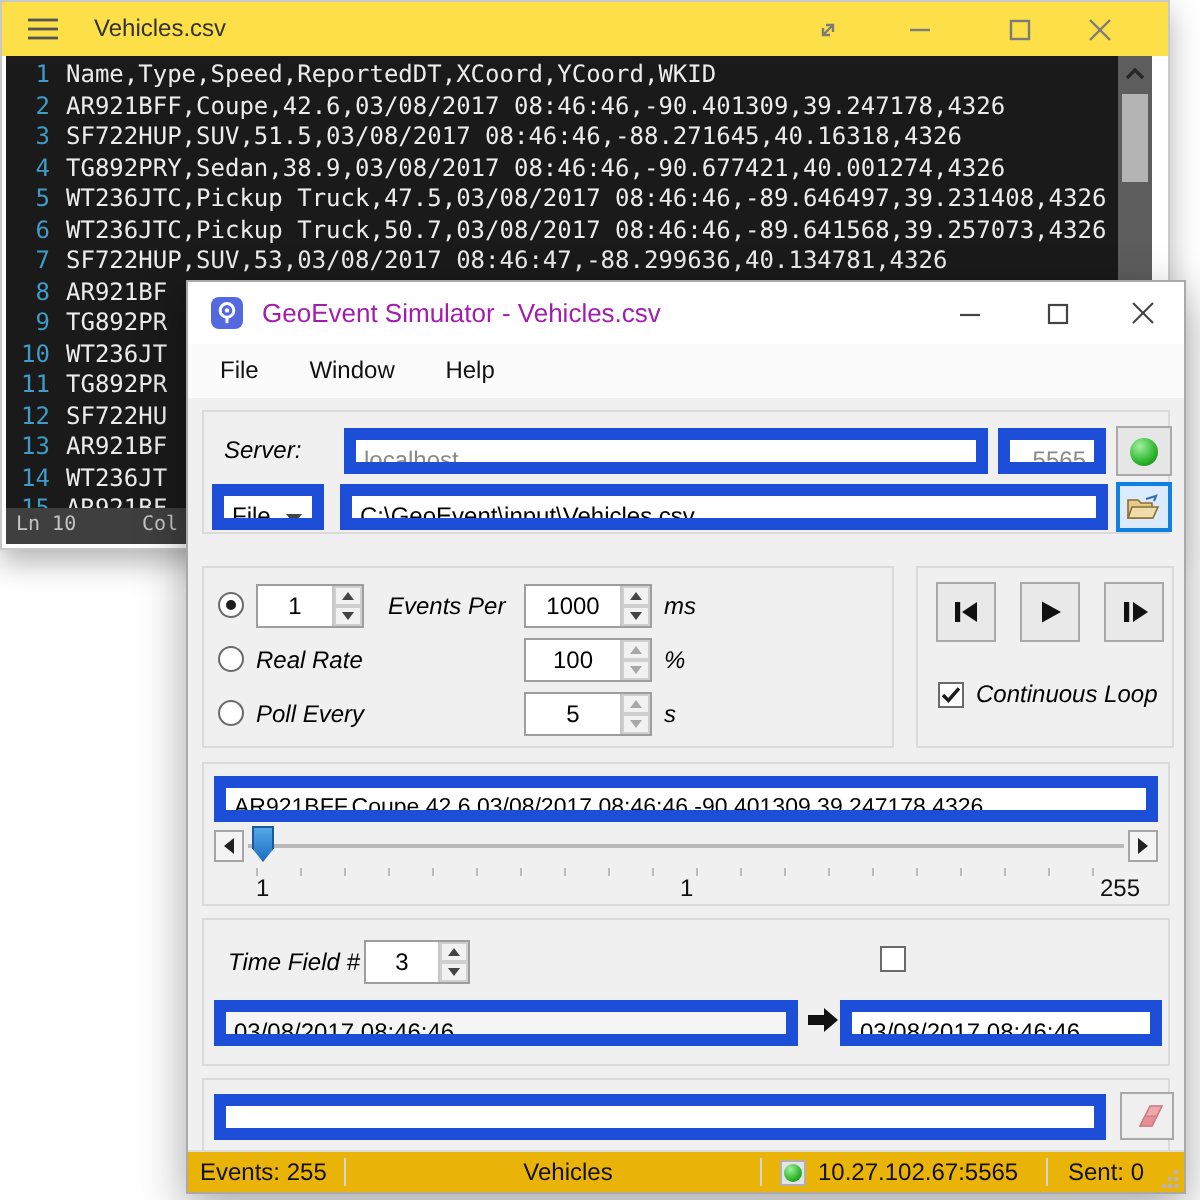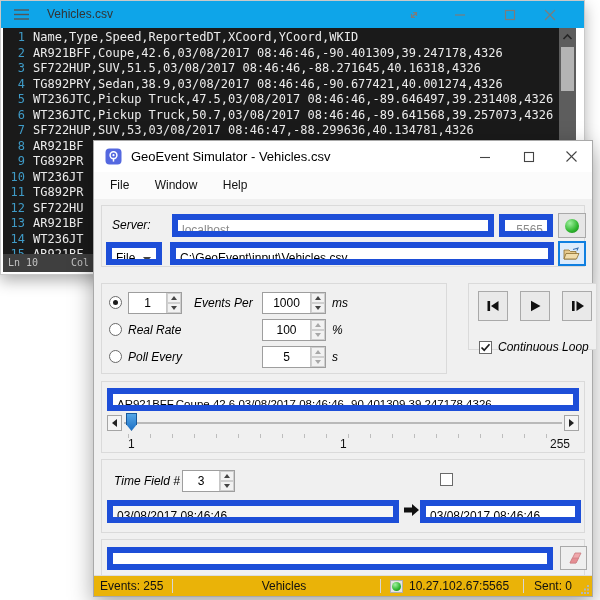--- a/index.html
+++ b/index.html
@@ -4,21 +4,21 @@
 <style>
   * { margin:0; padding:0; box-sizing:border-box; }
   html,body { width:600px; height:600px; background:#fff; overflow:hidden;
               font-family:"Liberation Sans", sans-serif; }
   .stage { position:relative; width:600px; height:600px; }
 
   
   .edwin { position:absolute; left:0; top:0; width:585px; height:275px;
            background:#fff; border:1px solid #c9c9c9;
            box-shadow:0 6px 14px rgba(0,0,0,.30); }
-  .ed-titlebar { position:absolute; left:0; top:0; right:0; height:27px; background:#0ea5e9; }
+  .ed-titlebar { position:absolute; left:0; top:0; right:0; height:27px; background:#fde047; }
   .ed-burger { position:absolute; left:13px; top:7px; width:15px; height:13px; cursor:pointer; }
   .ed-title { position:absolute; left:46px; top:6px; font-size:12px; color:#333; }
   .ed-btn { position:absolute; top:5px; width:18px; height:18px; display:flex; align-items:center; justify-content:center; }
   .ed-content { position:absolute; left:2px; top:27px; right:8px; bottom:20px;
                 background:#1a1a1a; overflow:hidden;
                 font-family:"DejaVu Sans Mono", monospace; font-size:12px; padding-top:2px; }
   .ed-line { display:flex; height:15.5px; line-height:15.5px; white-space:pre; }
   .ed-num { width:22px; text-align:right; color:#3f9bc7; flex:none; }
   .ed-text { margin-left:8px; color:#ececec; }
   .ed-scroll { position:absolute; top:0; right:0; width:17px; bottom:0; background:#5d5d5d; }
@@ -28,30 +28,30 @@
                color:#c3c3c3; font-family:"DejaVu Sans Mono", monospace; font-size:10px; line-height:18px; }
   .ed-ln { position:absolute; left:5px; }
   .ed-col { position:absolute; left:68px; }
 
   
   .sim { position:absolute; left:93px; top:140px; width:500px; height:457px;
          background:#f0f0f0; border:1px solid #a9a9a9;
          box-shadow:0 8px 22px rgba(0,0,0,.35); font-size:12px; color:#000; }
   .sim-titlebar { position:absolute; left:0; top:0; right:0; height:31px; background:#fff; }
   .sim-logo { position:absolute; left:11px; top:7px; width:17px; height:17px; }
-  .sim-title { position:absolute; left:37px; top:8px; font-size:13px; color:#000000; }
+  .sim-title { position:absolute; left:37px; top:8px; font-size:13px; color:#a21caf; }
   .sim-btn { position:absolute; top:0; width:44px; height:31px; display:flex; align-items:center; justify-content:center; }
   .sim-menubar { position:absolute; left:0; top:31px; right:0; height:27px; background:#fbfbfb; }
   .menu-item { display:inline-block; padding:6px 11px 0 11px; font-size:12px; color:#111; height:27px; }
   .menu-item:first-child { margin-left:5px; }
 
   .grp { position:absolute; border:1px solid #dadada; background:#f0f0f0; }
   .g-server   { left:7px; top:64px;  width:484px; height:62px; }
   .g-rate     { left:7px; top:142px; width:346px; height:91px; }
-  .g-play     { left:374px; top:142px; width:129px; height:67px;padding-left:12px; }
+  .g-play     { left:364px; top:142px; width:129px; height:91px;padding-left:12px; }
   .g-event    { left:7px; top:240px; width:484px; height:72px; }
   .g-time     { left:7px; top:318px; width:484px; height:74px; }
   .g-progress { left:7px; top:398px; width:484px; height:38px; }
 
   .lbl { position:absolute; font-size:12px; color:#000;font-style:italic; }
   .tbox { position:absolute; background:#fff; border:6px solid #1d4ed8; font-size:12px;
           line-height:21px; padding:0 4px; white-space:nowrap; overflow:hidden; height:23px; }
   .tbox.gray-text { color:#8a8a8a; }
   .tbox.flat { background:#f5f5f5; }
 

